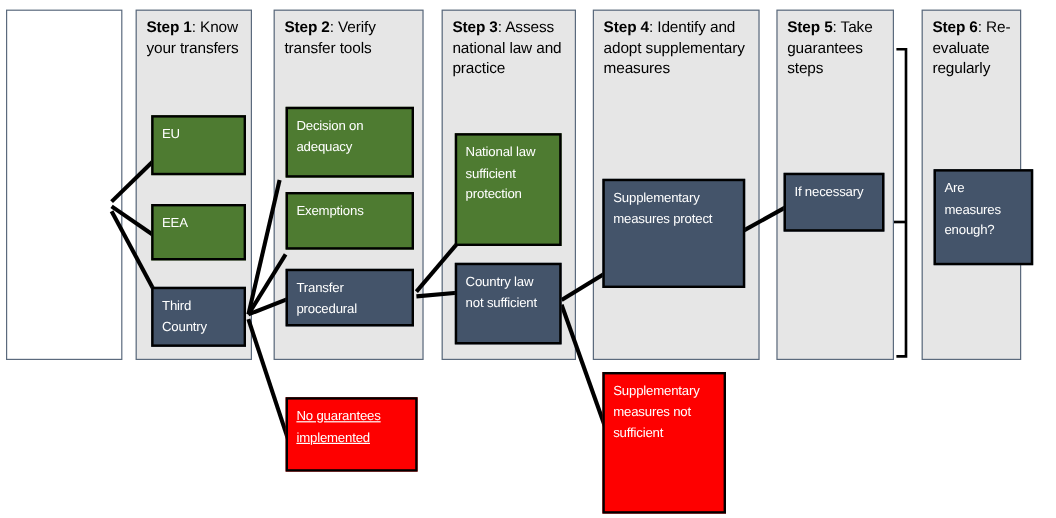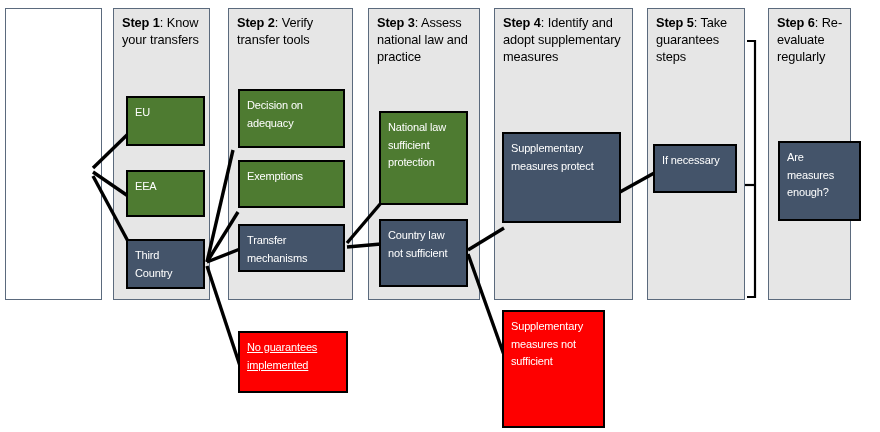--- a/index.html
+++ b/index.html
@@ -143,27 +143,27 @@
   <div class="node green" style="left:126px; top:96px; width:79px; height:50px;">EU</div>
 
   <div class="node green" style="left:126px; top:170px; width:79px; height:47px;">EEA</div>
 
   <div class="node blue" style="left:126px; top:239px; width:79px; height:50px;">Third Country</div>
 
   <div class="node green" style="left:238px; top:89px; width:107px; height:59px;">Decision on adequacy</div>
 
   <div class="node green" style="left:238px; top:160px; width:107px; height:48px;">Exemptions</div>
 
-  <div class="node blue" style="left:238px; top:224px; width:107px; height:48px;">Transfer mechanisms</div>
+  <div class="node blue" style="left:238px; top:224px; width:107px; height:48px;">Transfer procedural</div>
 
   <div class="node green" style="left:379px; top:111px; width:89px; height:94px;">National law sufficient protection</div>
 
   <div class="node blue" style="left:379px; top:219px; width:89px; height:68px;">Country law not sufficient</div>
 
-  <div class="node blue" style="left:502px; top:132px; width:119px; height:91px;">Supplementary measures protect</div>
+  <div class="node blue" style="left:502px; top:149px; width:119px; height:91px;">Supplementary measures protect</div>
 
   <div class="node blue" style="left:653px; top:144px; width:84px; height:49px;">If necessary</div>
 
   <div class="node blue" style="left:778px; top:141px; width:83px; height:80px;">Are measures enough?</div>
 
   <div class="node red" style="left:238px; top:331px; width:110px; height:62px;text-decoration:underline;">No guarantees implemented</div>
 
   <div class="node red" style="left:502px; top:310px; width:103px; height:118px;">Supplementary measures not sufficient</div>
 
 </div>

